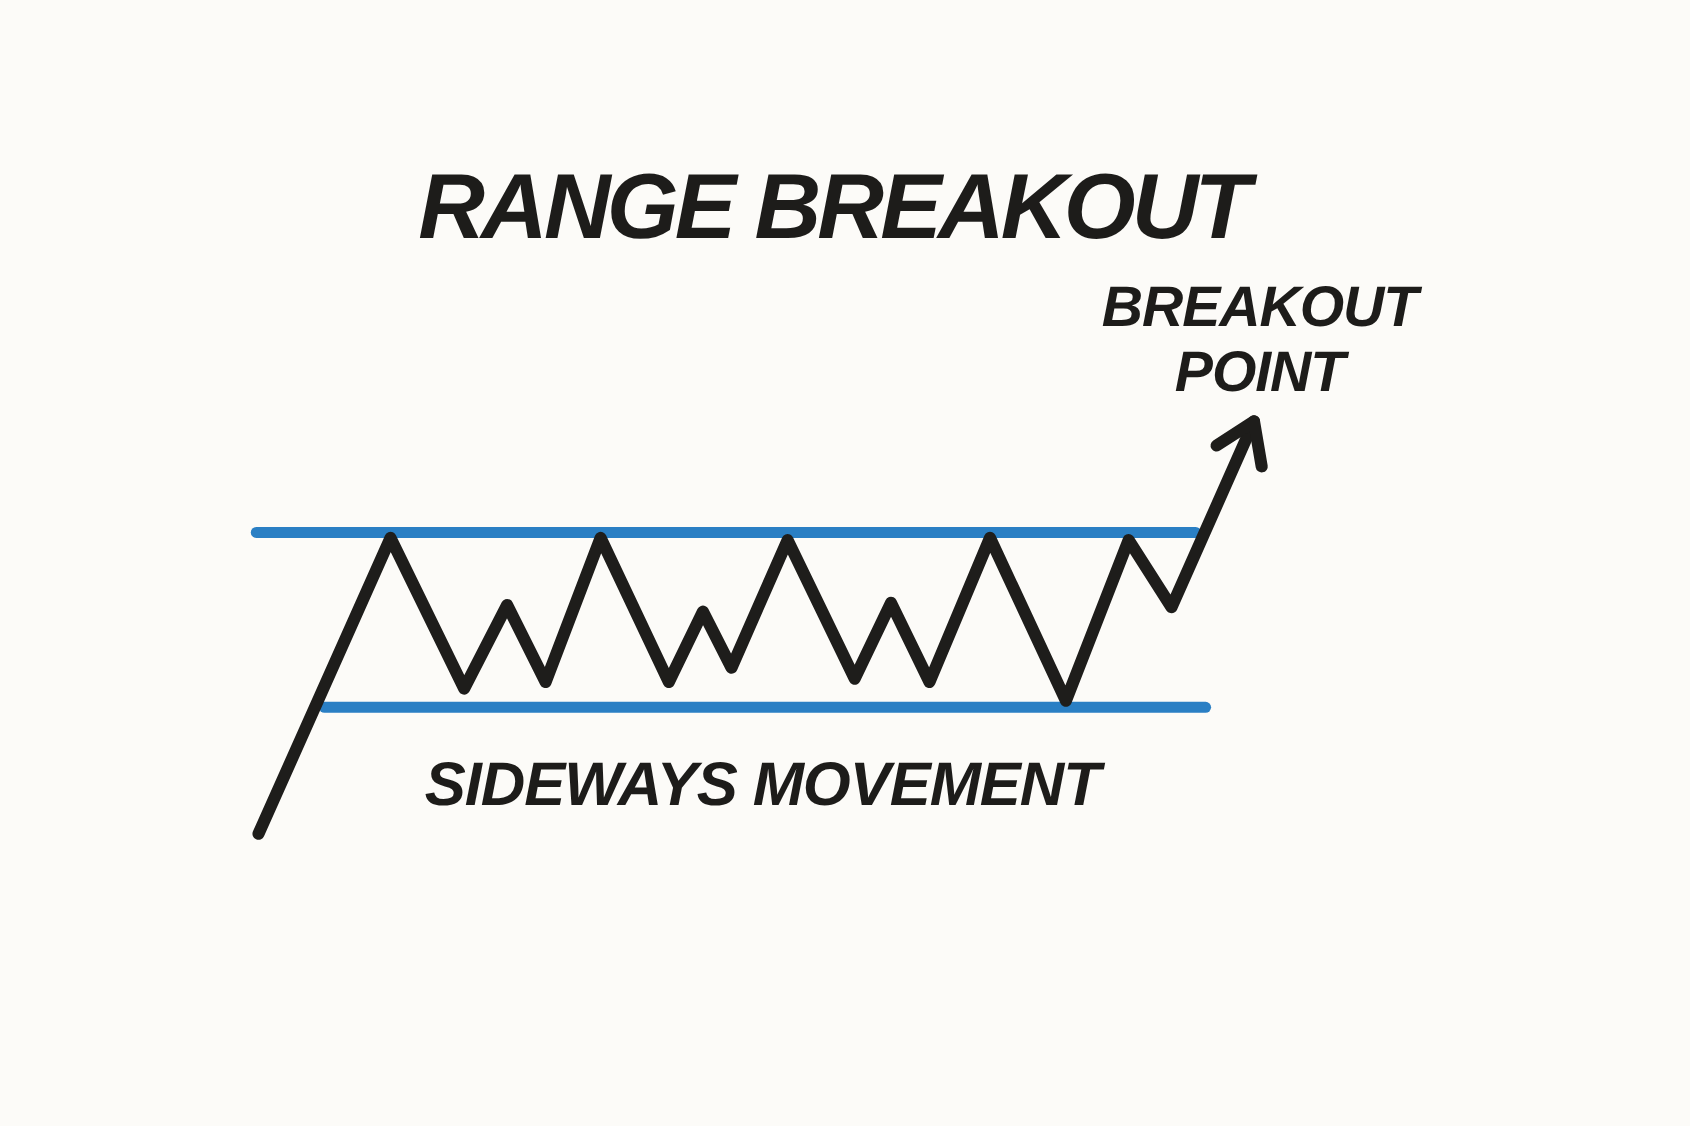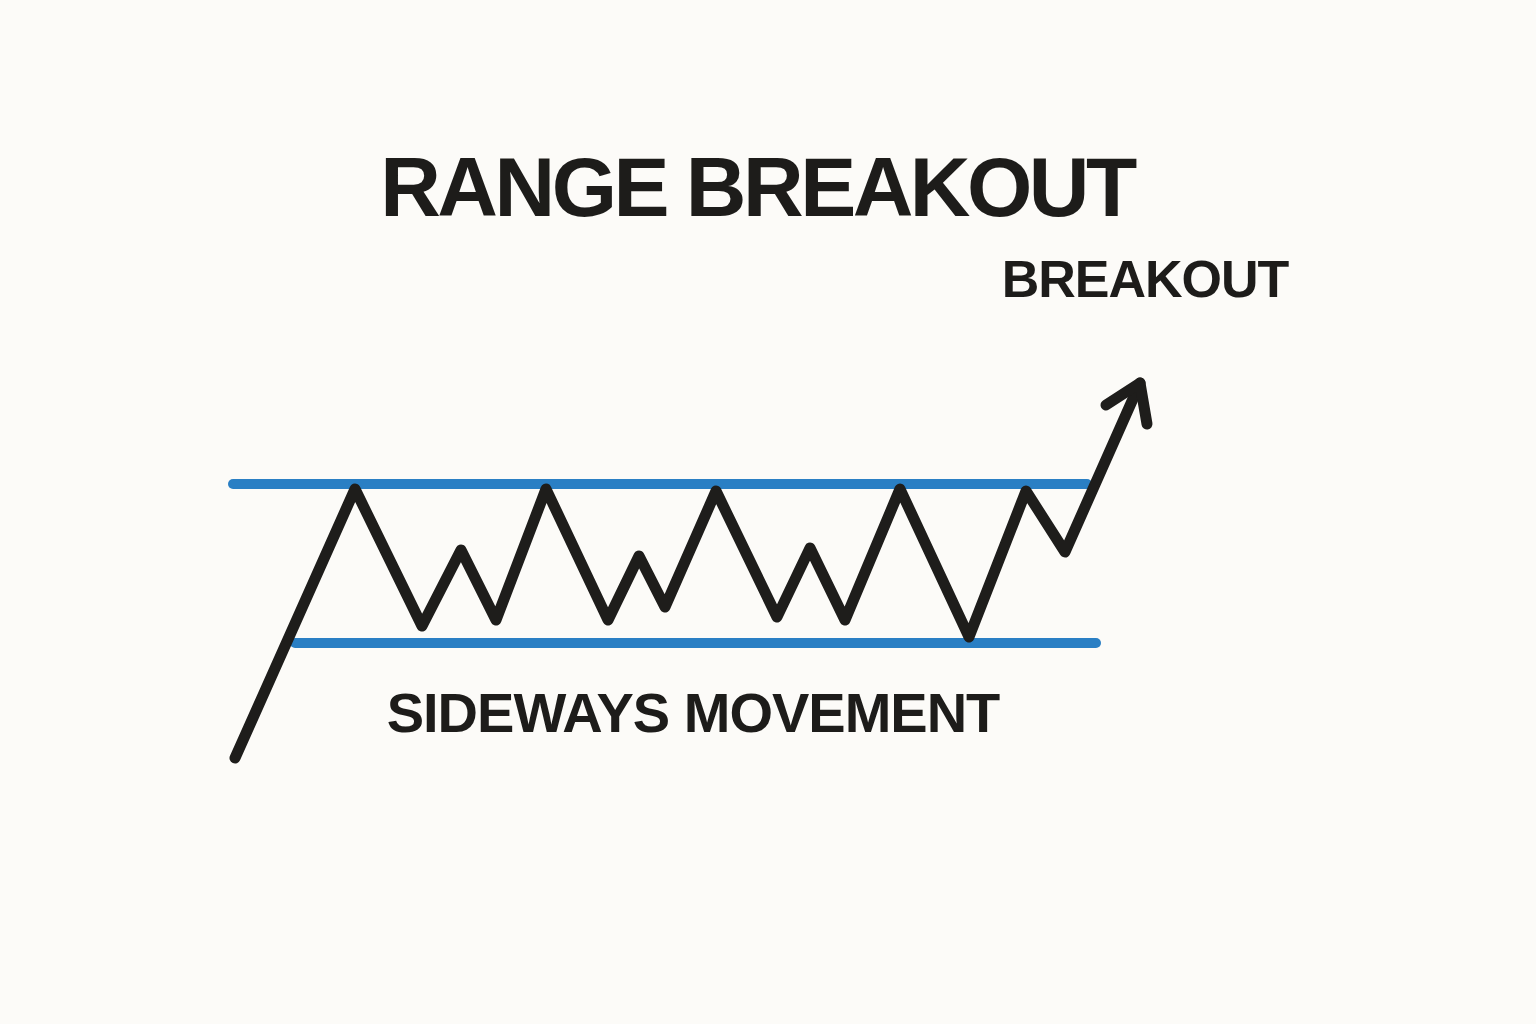--- a/index.html
+++ b/index.html
@@ -10,20 +10,21 @@
     width: 1536px;
     height: 1024px;
     position: relative;
     overflow: hidden;
     background: #fcfbf8;
     font-family: "Liberation Sans", "DejaVu Sans", sans-serif;
   }
   .canvas {
     position: absolute;
     inset: 0;
+    font-style: italic;
   }
   .pattern-svg {
     position: absolute;
     left: 0;
     top: 0;
     width: 1536px;
     height: 1024px;
   }
   .title {
     position: absolute;
@@ -72,17 +73,18 @@
 
   <svg class="pattern-svg" viewBox="0 0 1536 1024" xmlns="http://www.w3.org/2000/svg">
     <line stroke-linecap="round" fill="none" x1="233" y1="484" x2="1087" y2="484" stroke="#2a7fc4" stroke-width="10"></line>
     <line stroke-linecap="round" fill="none" x1="295" y1="643" x2="1096" y2="643" stroke="#2a7fc4" stroke-width="10"></line>
     <polyline fill="none" stroke-linecap="round" stroke-linejoin="round" points="235,758 355,489 422,626 461,550 496,620 546,489 608,620 639,556 665,607 716,491 777,617 810,548 845,620 900,489 969,637 1026,491 1065,552 1140,383" stroke="#1e1d1b" stroke-width="11"></polyline>
     <polyline fill="none" stroke-linecap="round" stroke-linejoin="round" points="1106,405 1140,383 1147,424" stroke="#1e1d1b" stroke-width="11"></polyline>
   </svg>
 
   <div class="breakout-label">
     <div>BREAKOUT</div>
+    <div>POINT</div>
   </div>
 
   <div class="sideways-label">SIDEWAYS MOVEMENT</div>
 
 </div>
 
 </body></html>

